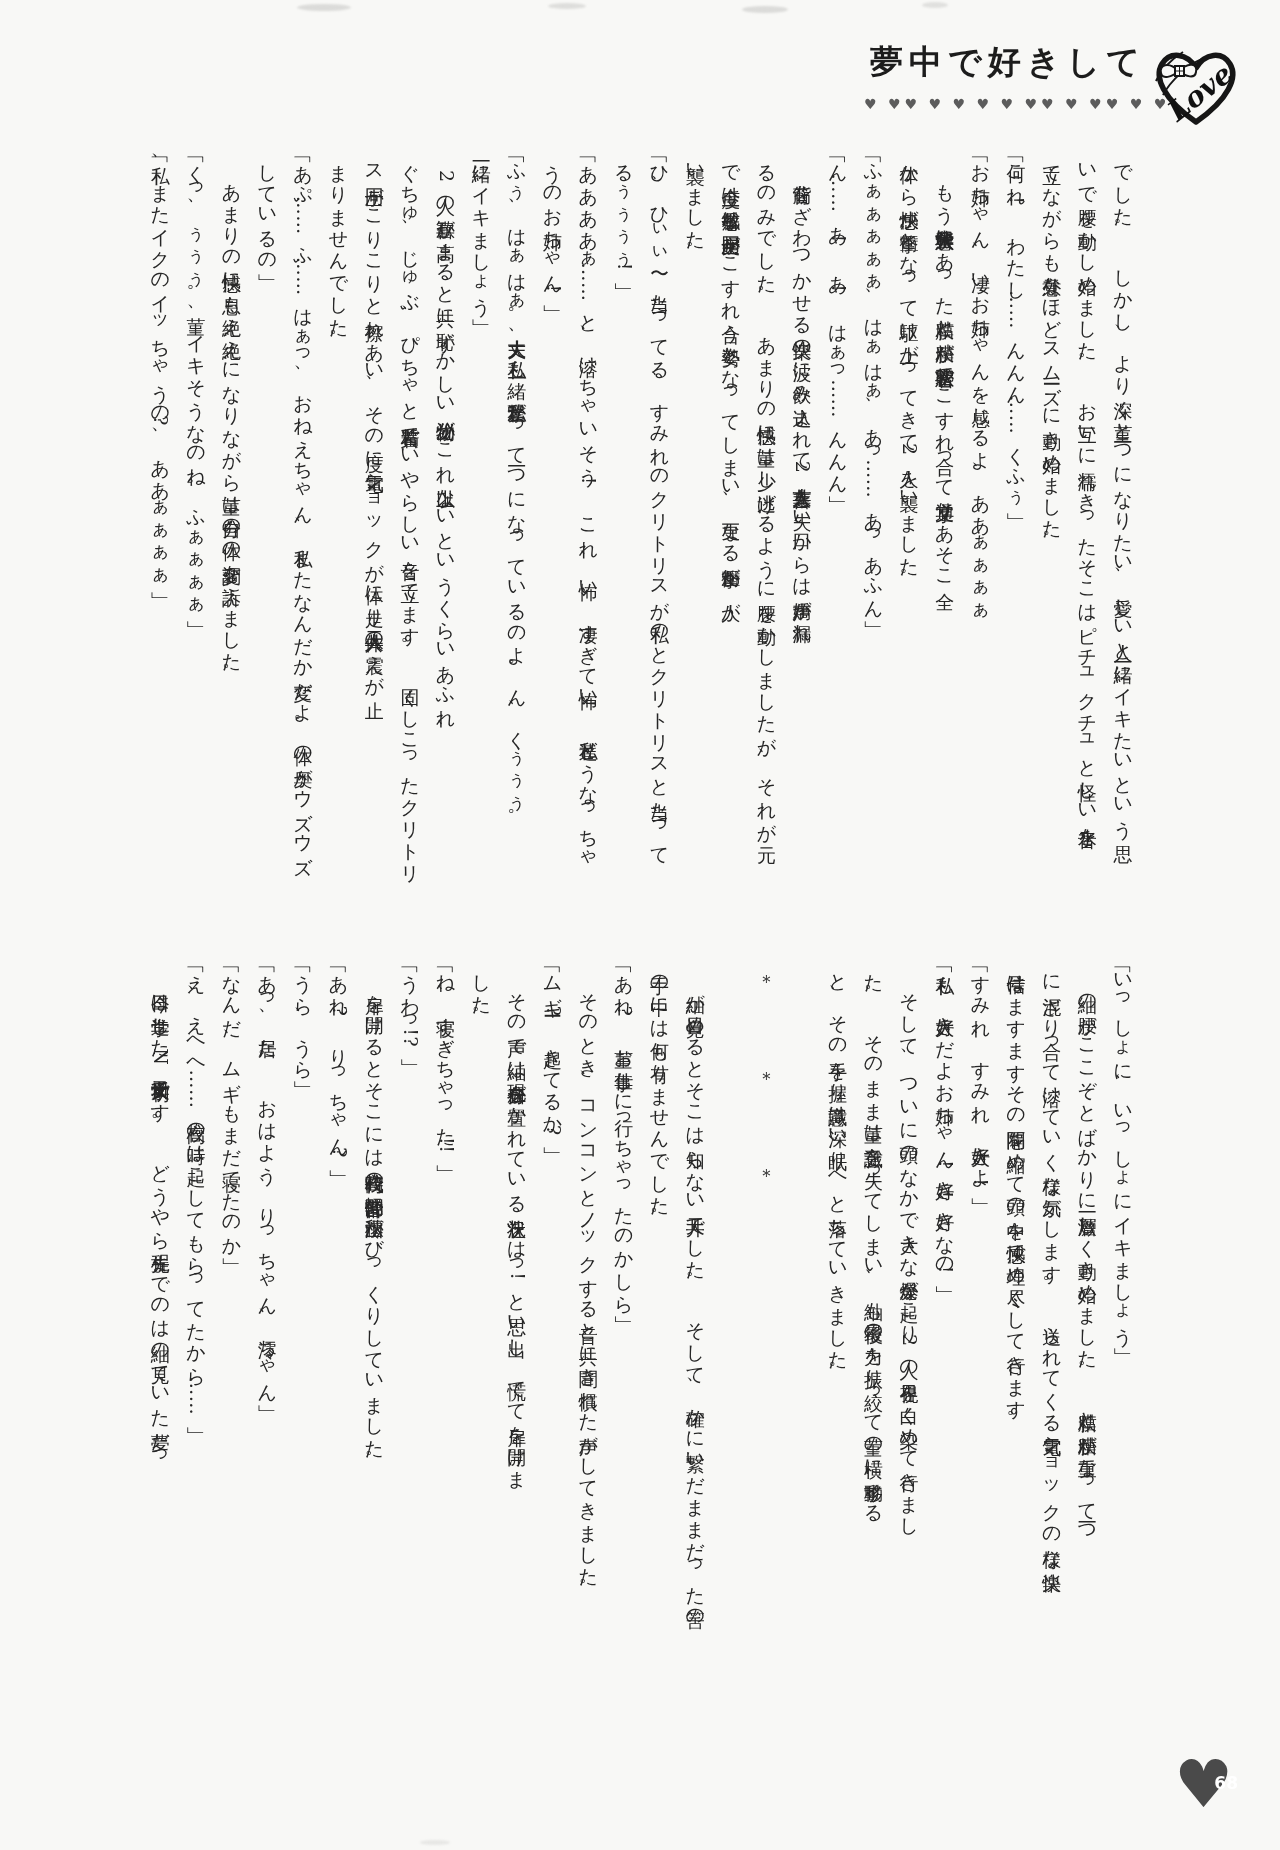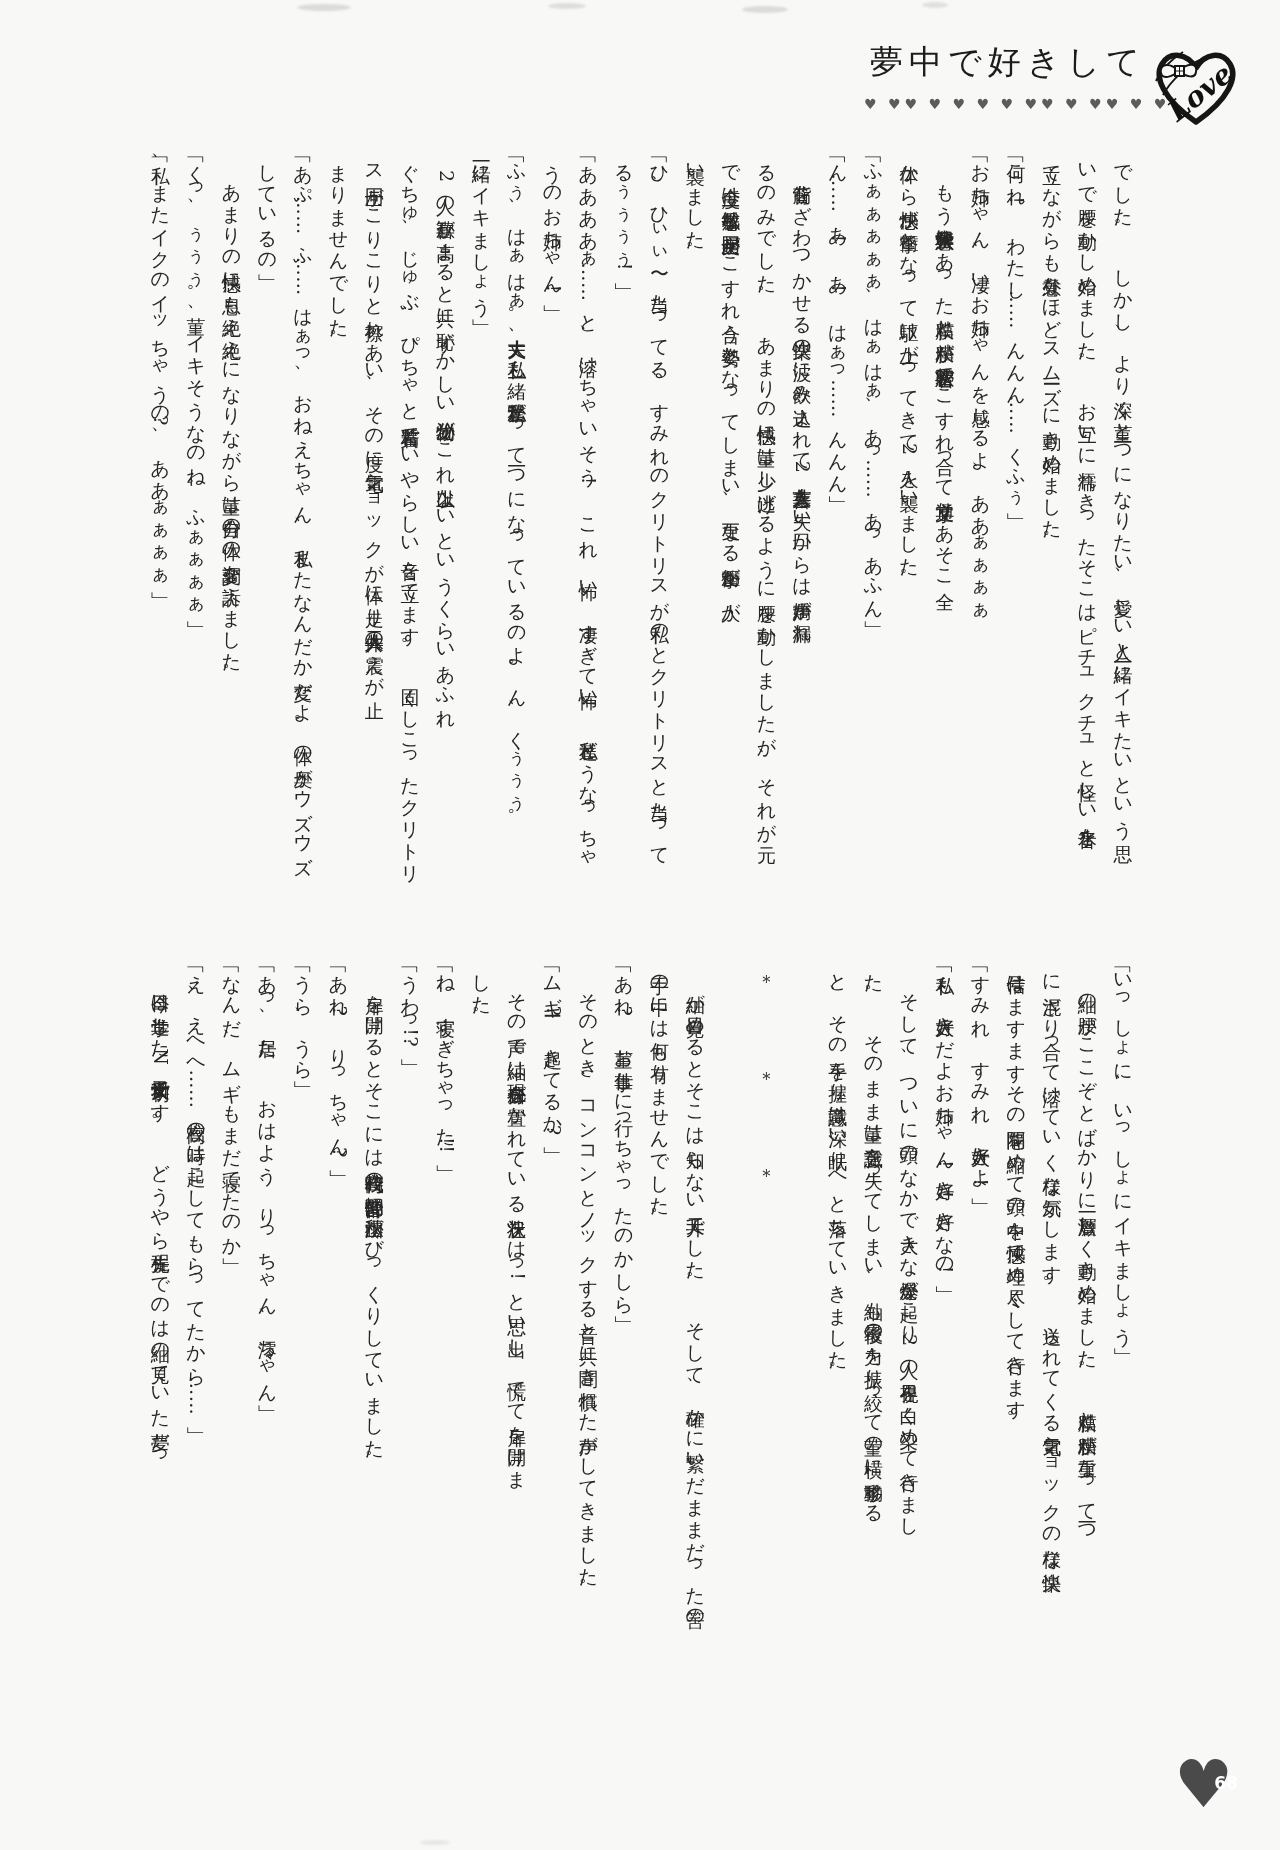--- a/index.html
+++ b/index.html
@@ -5,21 +5,21 @@
   html,body{margin:0;padding:0;background:#e8e8e6;}
   .page{
     position:relative;width:1280px;height:1850px;margin:0 auto;
     background:#f8f8f6;overflow:hidden;
     font-family:"DejaVu Serif","Liberation Serif",serif;
   }
   
   .title{
     position:absolute;left:870px;top:40px;margin:0;
     font-family:"DejaVu Sans","Liberation Sans",sans-serif;
-    font-size:33px;font-weight:400;letter-spacing:6px;color:#1c1c1c;
+    font-size:33px;font-weight:700;letter-spacing:6px;color:#1c1c1c;
     white-space:nowrap;
   }
   .hearts{
     position:absolute;left:864px;top:96px;width:310px;
     font-size:14px;letter-spacing:4px;word-spacing:-1px;color:#5c5c5c;
     white-space:nowrap;
   }
   .badge{position:absolute;left:1150px;top:46px;}
   
   .vcol{

